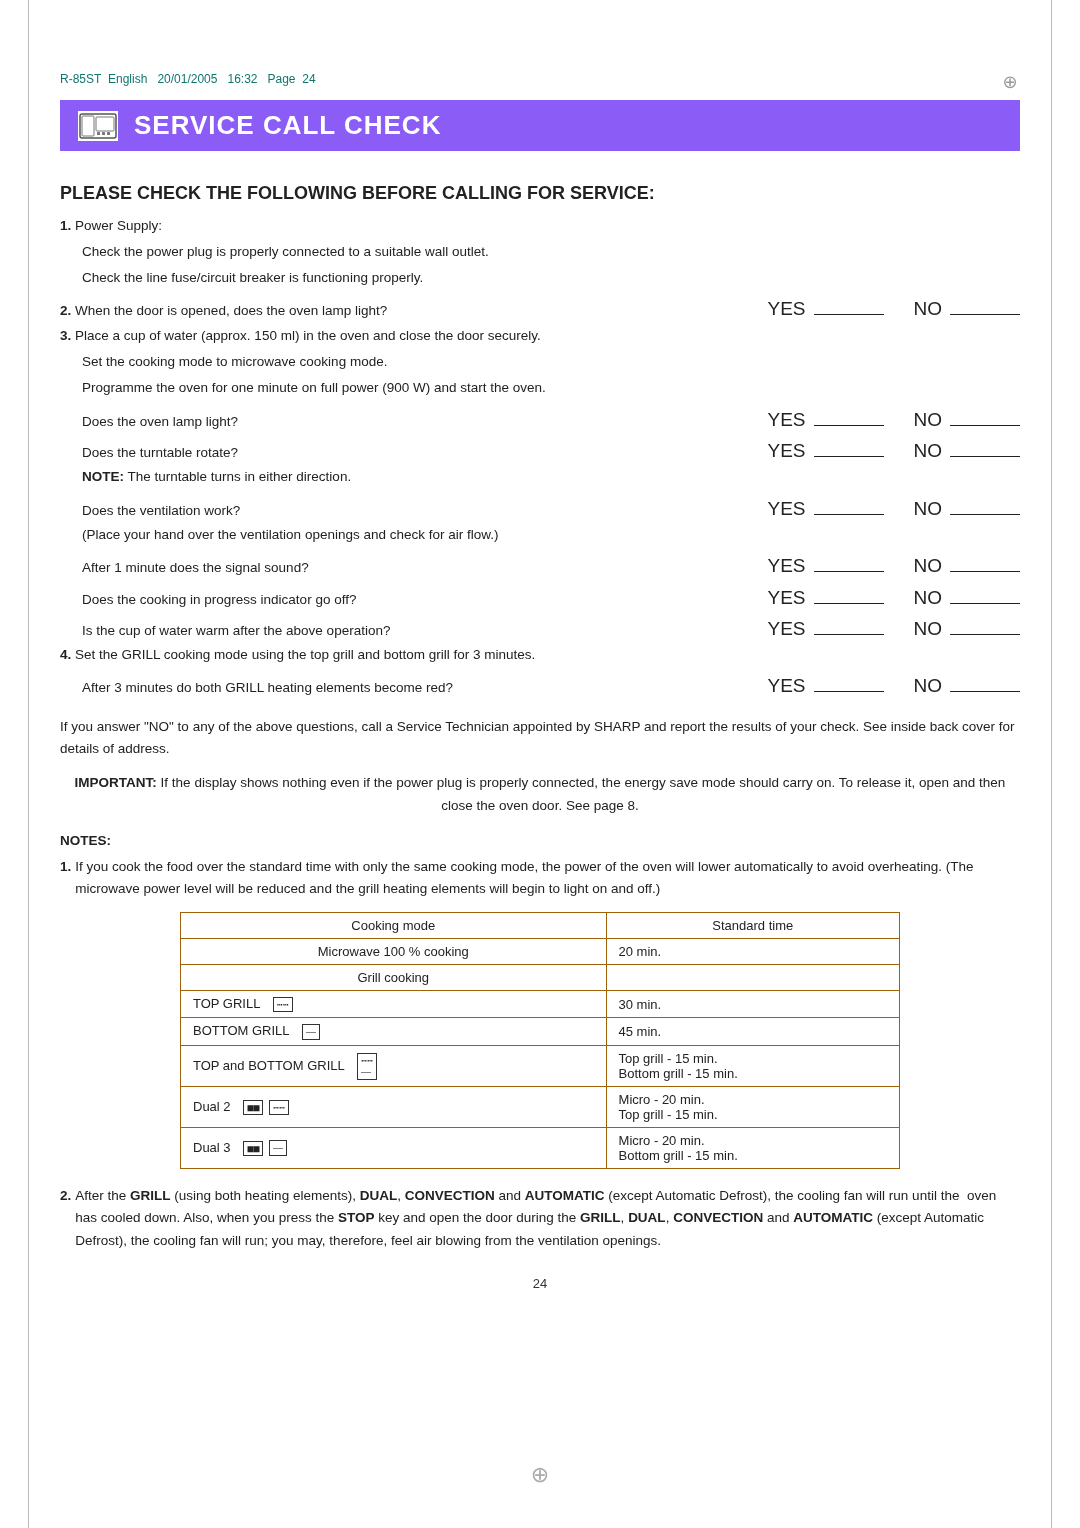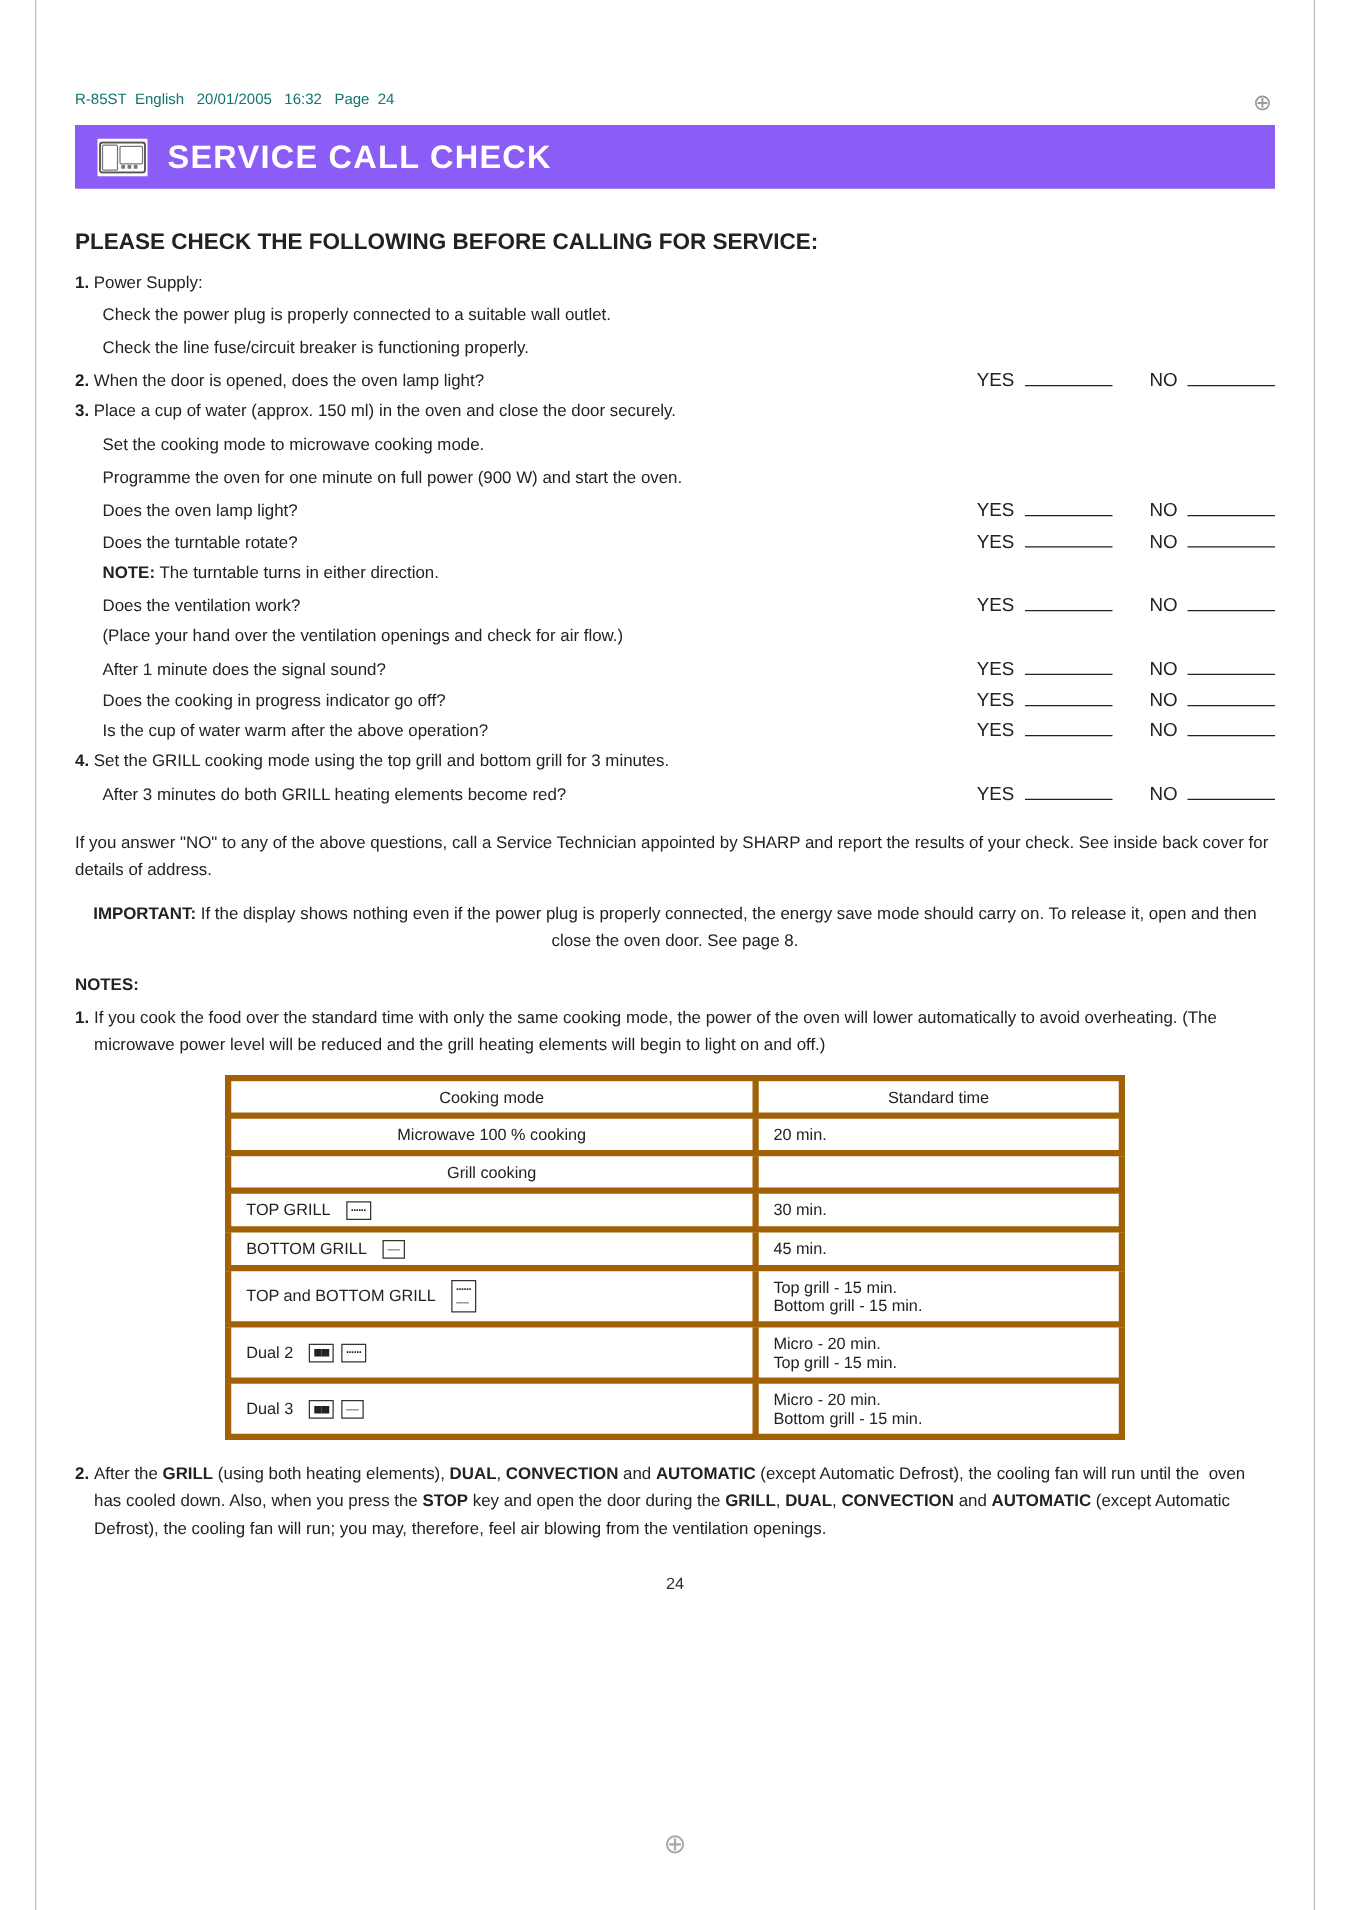--- a/index.html
+++ b/index.html
@@ -118,21 +118,21 @@
     .yes-no {
       display: flex;
       gap: 30px;
       min-width: 220px;
       align-items: baseline;
     }
     .yes-label, .no-label {
       display: flex;
       align-items: baseline;
       gap: 4px;
-      font-size: 15px;
+      font-size: 19px;
     }
     .blank-line {
       display: inline-block;
       width: 70px;
       border-bottom: 1px solid #222;
       margin-left: 4px;
     }
     .paragraph {
       margin-bottom: 12px;
       line-height: 1.65;
@@ -153,21 +153,21 @@
     }
 
     
     .cooking-table {
       width: 75%;
       margin: 12px auto 16px auto;
       border-collapse: collapse;
       font-size: 13px;
     }
     .cooking-table td, .cooking-table th {
-      border: 5px solid #a16207;
+      border: 1px solid #a16207;
       padding: 5px 12px;
       vertical-align: middle;
     }
     .cooking-table .col-header {
       text-align: center;
       font-weight: normal;
     }
     .cooking-table .center-cell {
       text-align: center;
     }

